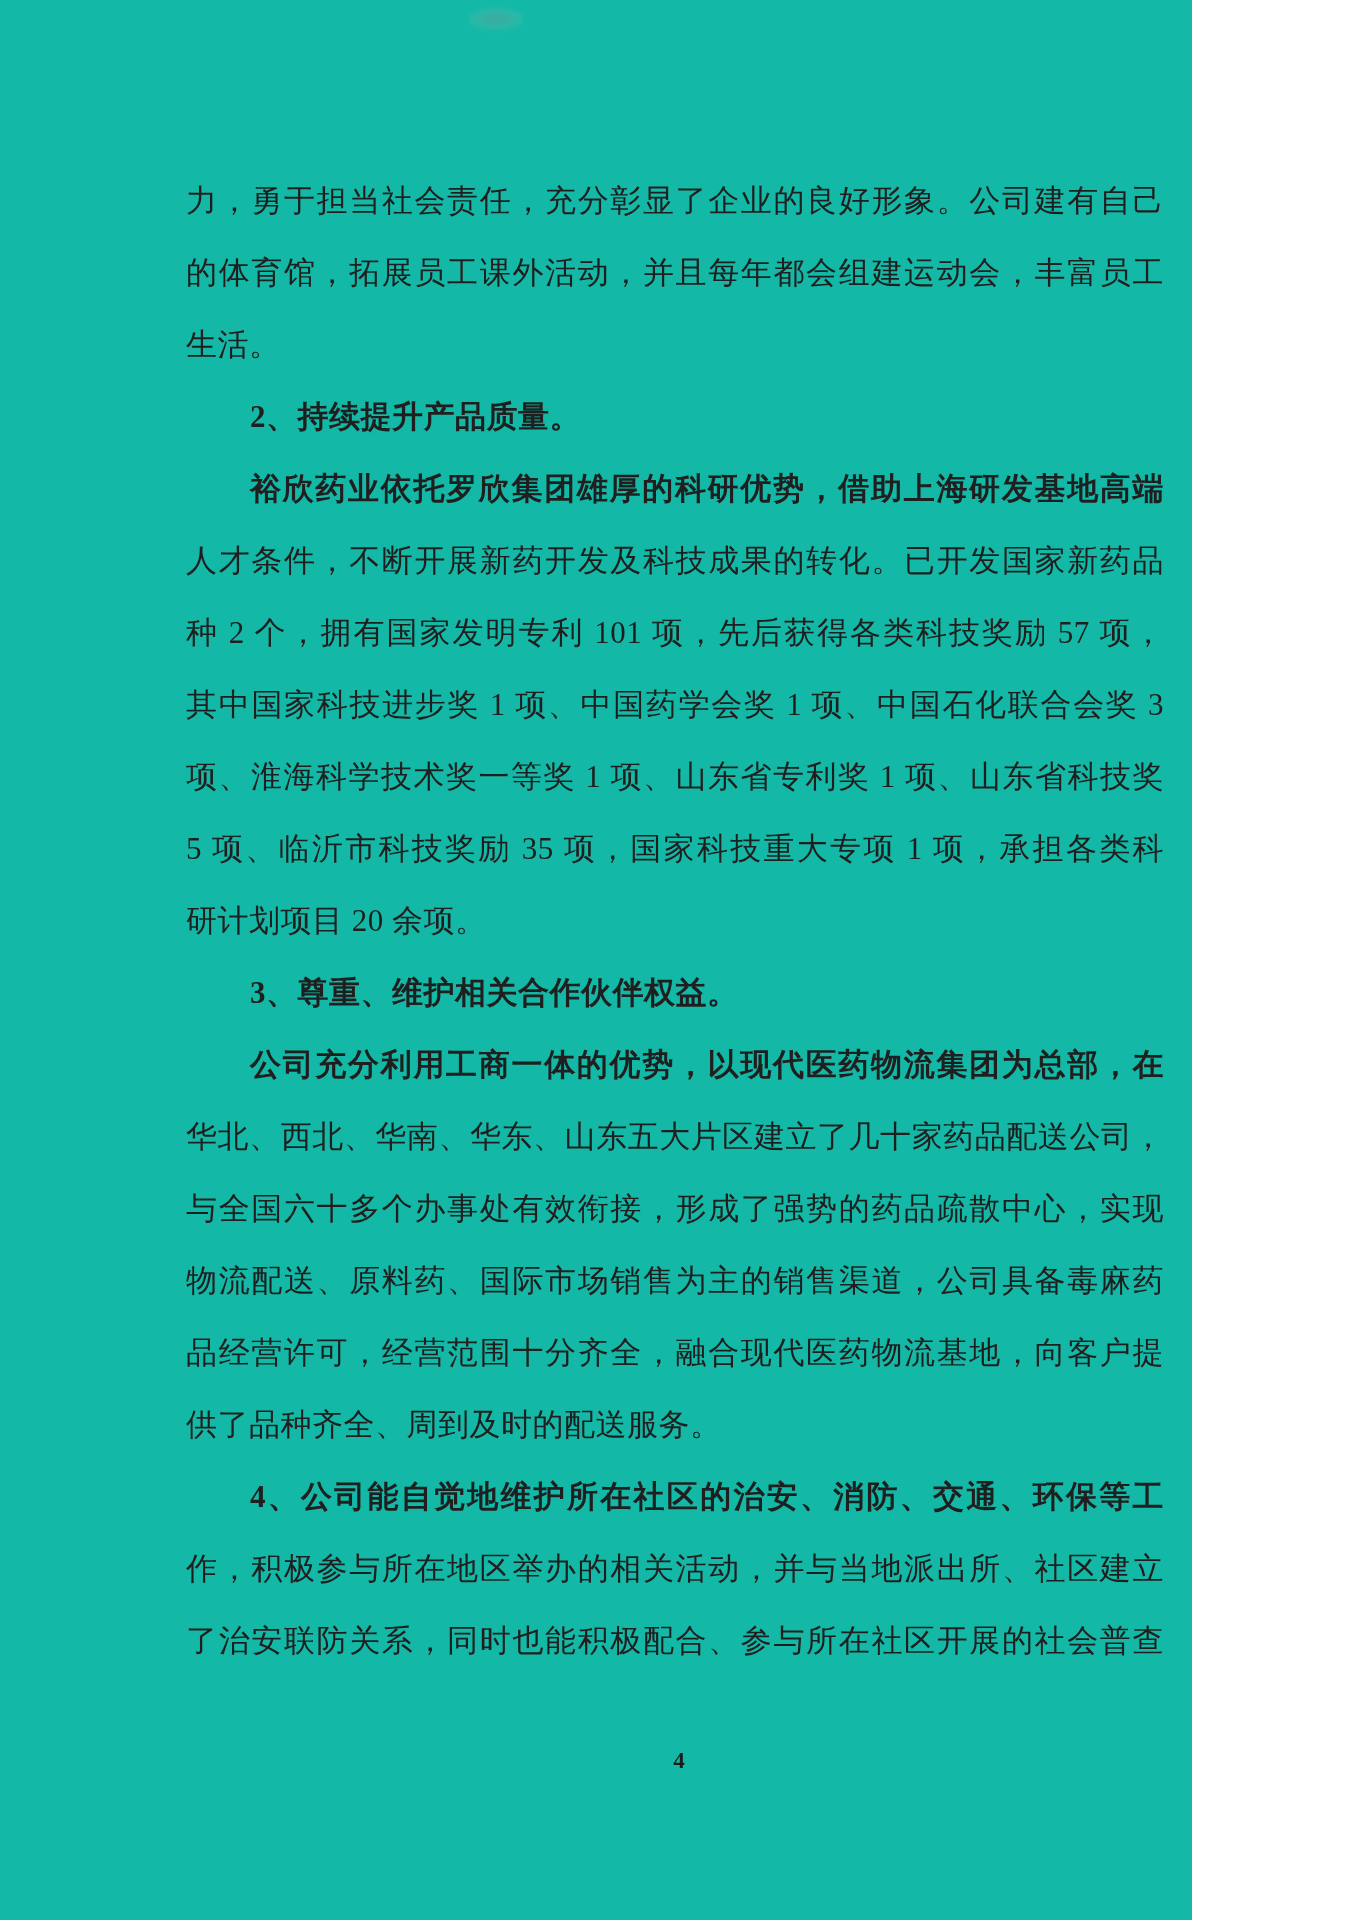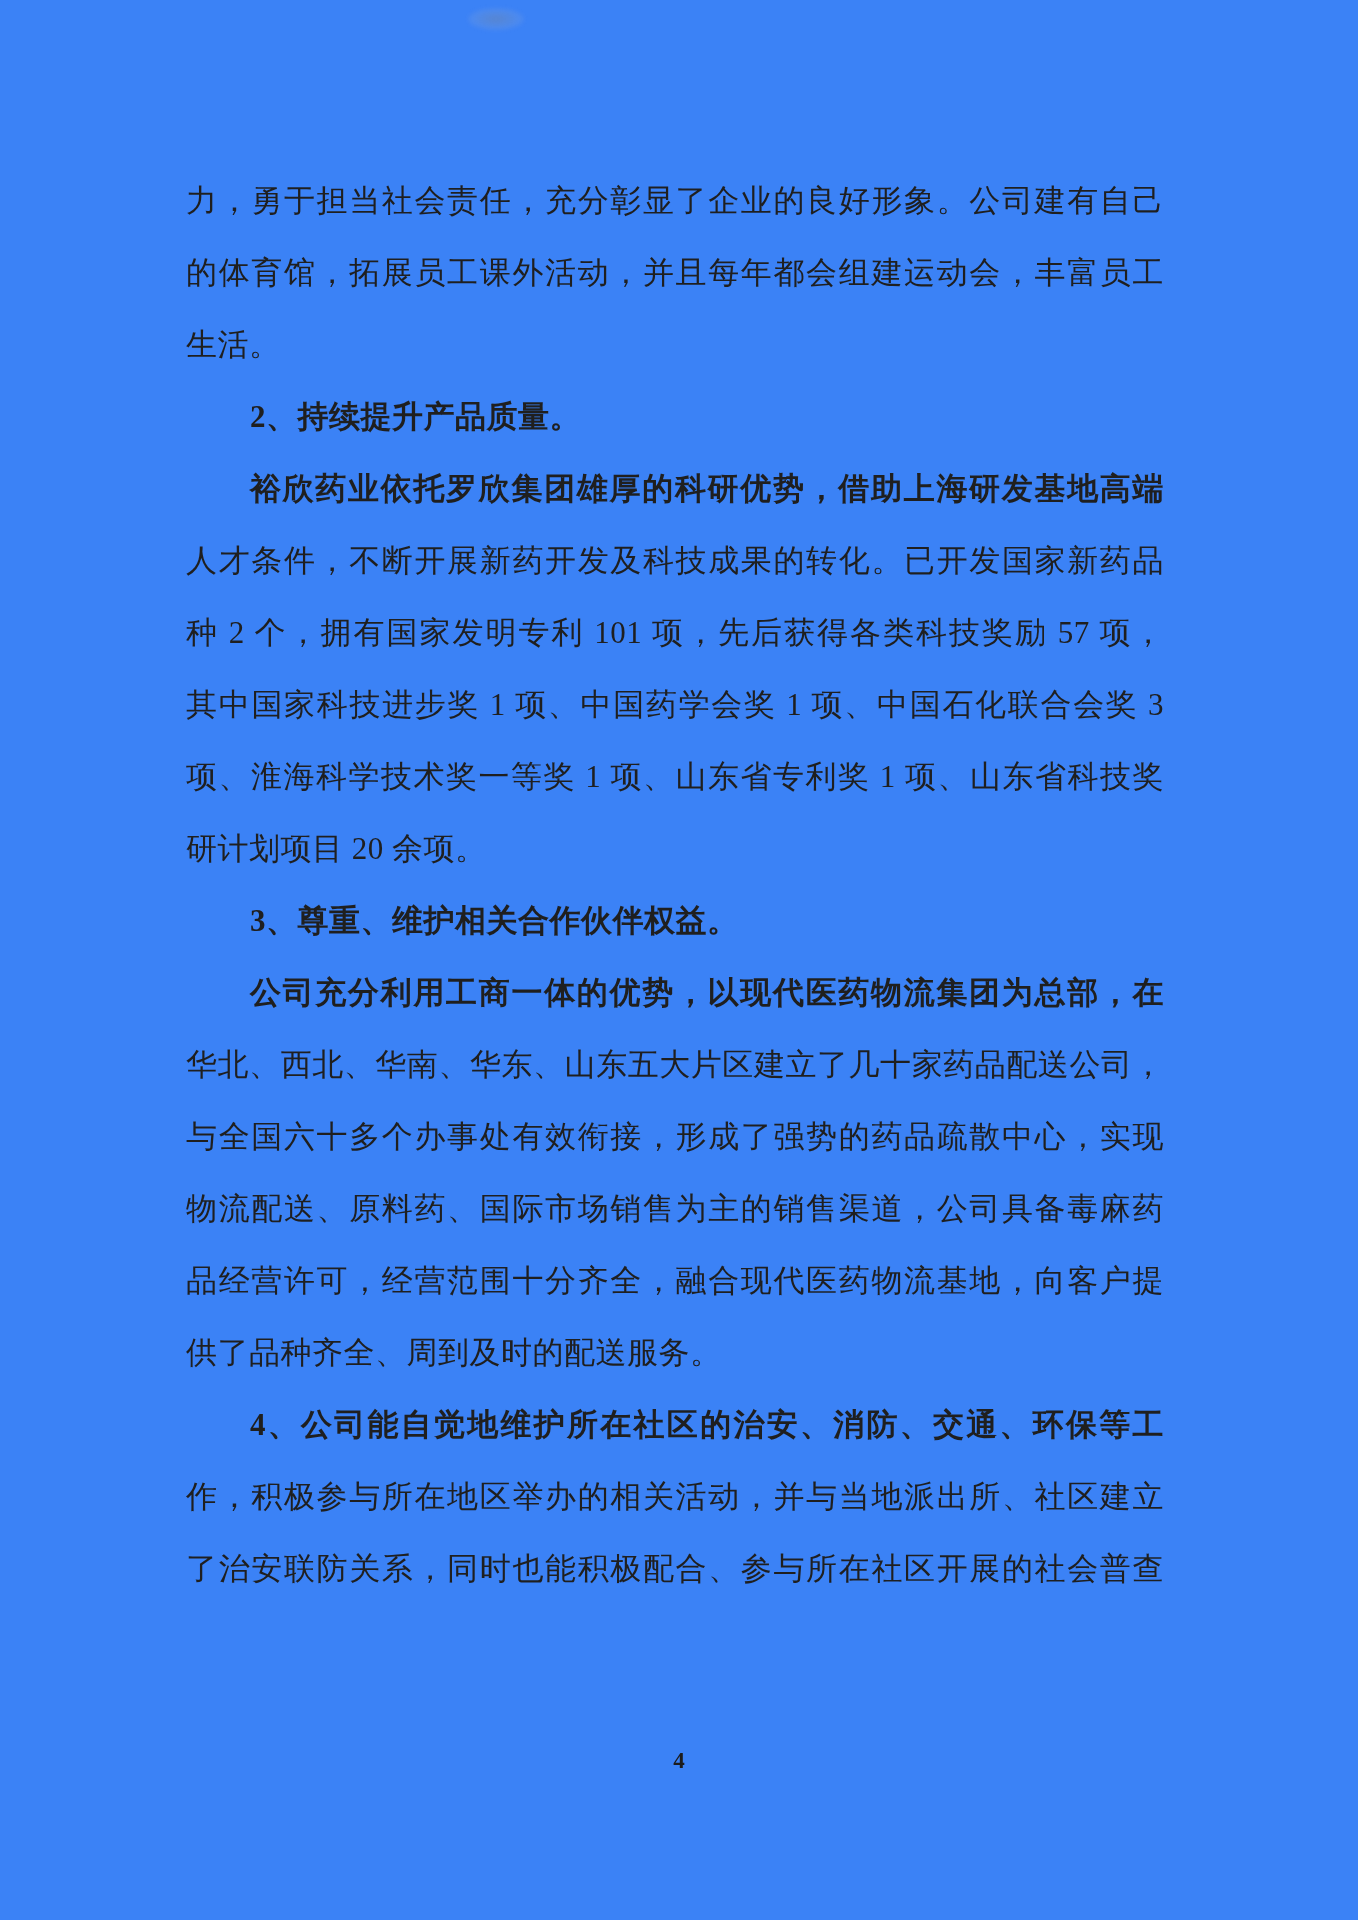--- a/index.html
+++ b/index.html
@@ -6,23 +6,23 @@
     margin: 0;
     padding: 0;
     background: #ffffff;
     width: 1358px;
     height: 1920px;
     overflow: hidden;
     position: relative;
   }
   .page {
     position: relative;
-    width: 1358px;
+    width: 1192px;
     height: 1920px;
-    background: #3b82f6;
+    background: #14b8a6;
     font-family: "Liberation Serif", "DejaVu Serif", serif;
     color: #1f1f1f;
   }
   .scan-smudge {
     position: absolute;
     left: 468px;
     top: 8px;
     width: 56px;
     height: 22px;
     background: radial-gradient(ellipse at center, rgba(140,140,140,0.35), rgba(200,200,200,0.12) 60%, rgba(255,255,255,0) 100%);
@@ -78,20 +78,21 @@
   <div class="doc-body">
       <div class="text-line">力，勇于担当社会责任，充分彰显了企业的良好形象。公司建有自己</div>
       <div class="text-line">的体育馆，拓展员工课外活动，并且每年都会组建运动会，丰富员工</div>
       <div class="text-line no-fill">生活。</div>
       <div class="text-line indent no-fill">2、持续提升产品质量。</div>
       <div class="text-line indent">裕欣药业依托罗欣集团雄厚的科研优势，借助上海研发基地高端</div>
       <div class="text-line">人才条件，不断开展新药开发及科技成果的转化。已开发国家新药品</div>
       <div class="text-line">种 2 个，拥有国家发明专利 101 项，先后获得各类科技奖励 57 项，</div>
       <div class="text-line">其中国家科技进步奖 1 项、中国药学会奖 1 项、中国石化联合会奖 3</div>
       <div class="text-line">项、淮海科学技术奖一等奖 1 项、山东省专利奖 1 项、山东省科技奖</div>
+      <div class="text-line">5 项、临沂市科技奖励 35 项，国家科技重大专项 1 项，承担各类科</div>
       <div class="text-line no-fill">研计划项目 20 余项。</div>
       <div class="text-line indent no-fill">3、尊重、维护相关合作伙伴权益。</div>
       <div class="text-line indent">公司充分利用工商一体的优势，以现代医药物流集团为总部，在</div>
       <div class="text-line">华北、西北、华南、华东、山东五大片区建立了几十家药品配送公司，</div>
       <div class="text-line">与全国六十多个办事处有效衔接，形成了强势的药品疏散中心，实现</div>
       <div class="text-line">物流配送、原料药、国际市场销售为主的销售渠道，公司具备毒麻药</div>
       <div class="text-line">品经营许可，经营范围十分齐全，融合现代医药物流基地，向客户提</div>
       <div class="text-line no-fill">供了品种齐全、周到及时的配送服务。</div>
       <div class="text-line indent">4、公司能自觉地维护所在社区的治安、消防、交通、环保等工</div>
       <div class="text-line">作，积极参与所在地区举办的相关活动，并与当地派出所、社区建立</div>

